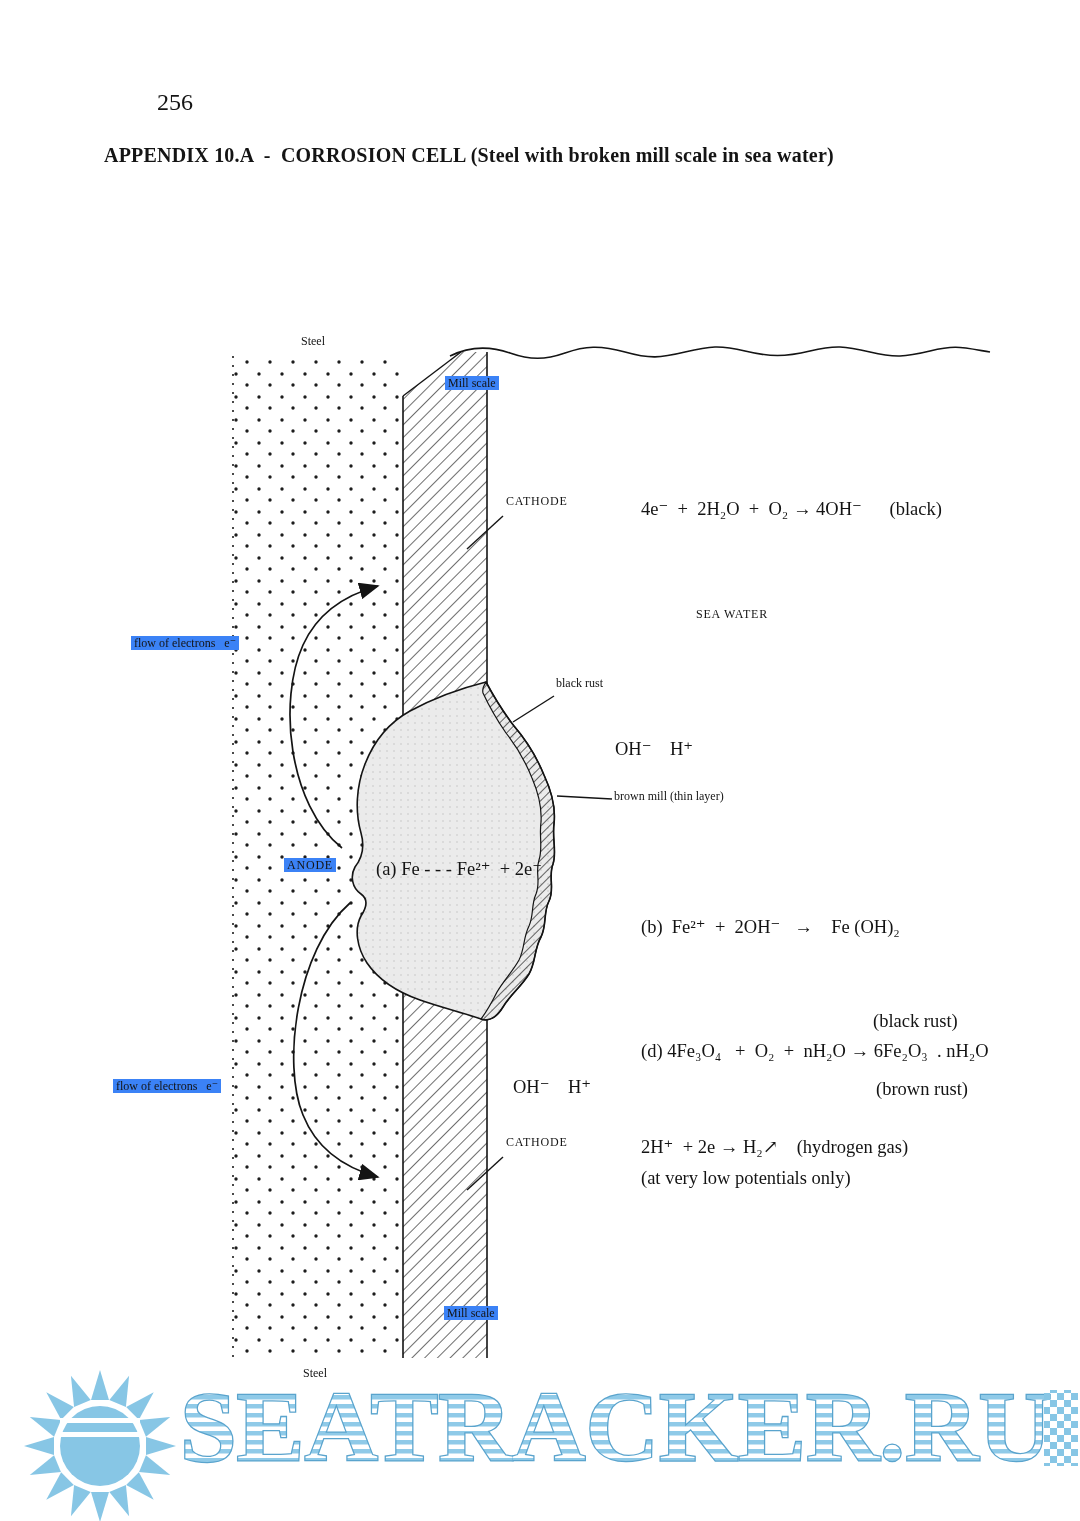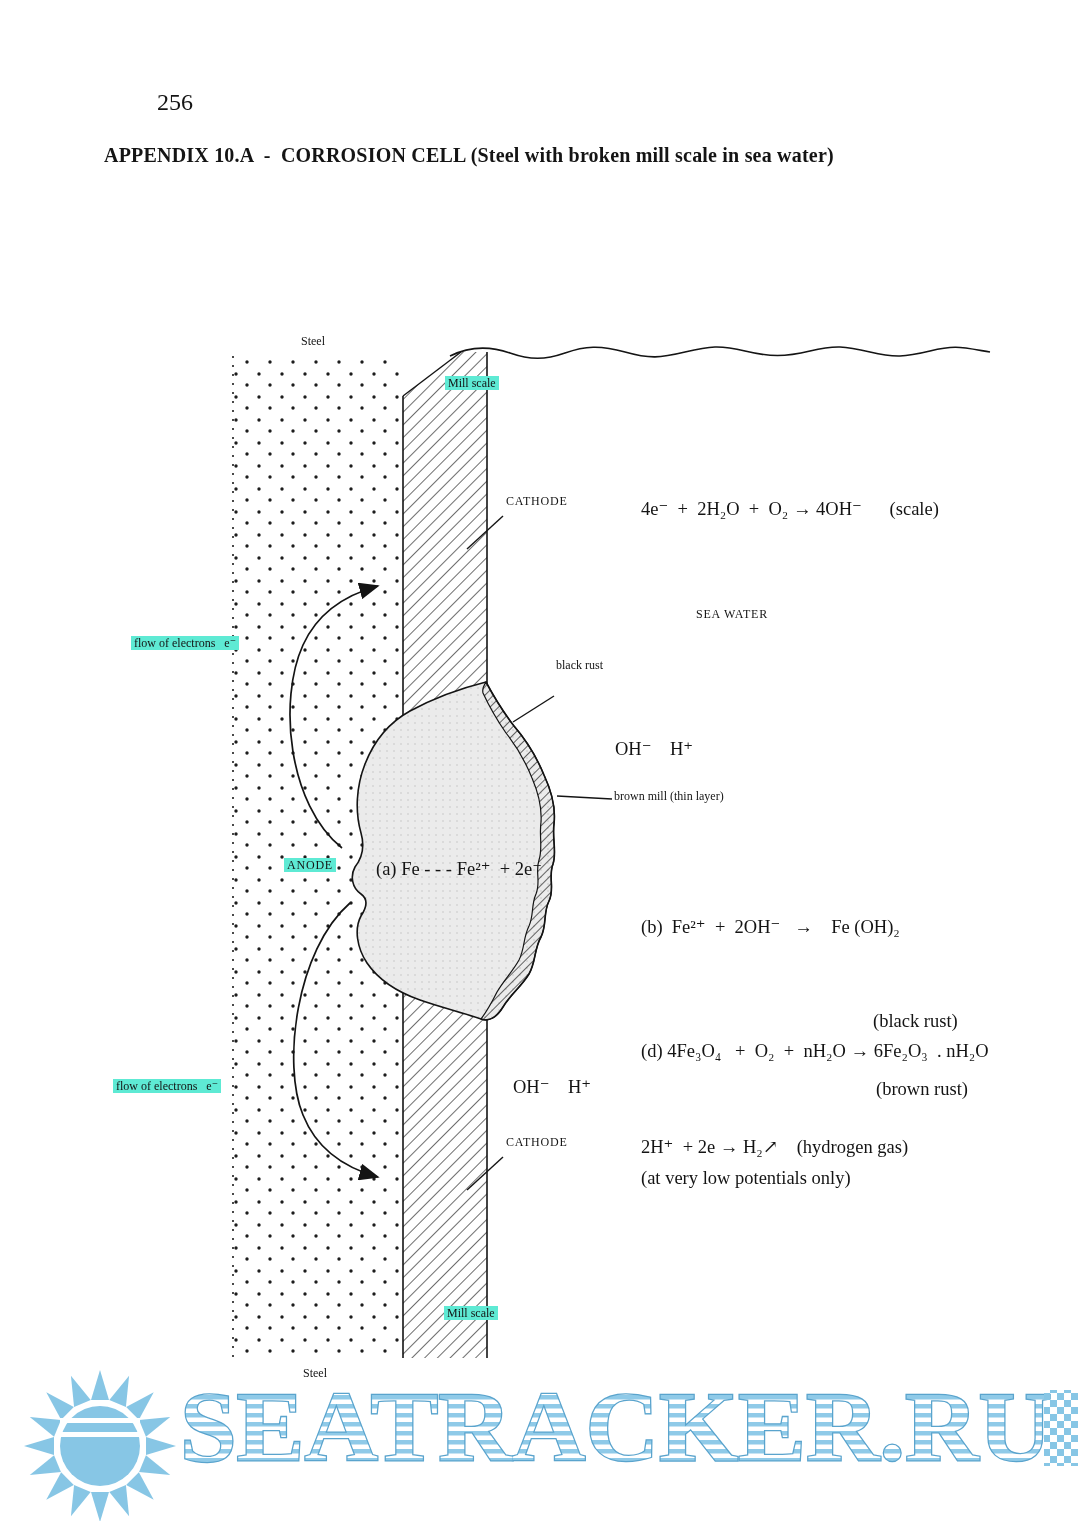--- a/index.html
+++ b/index.html
@@ -1,21 +1,21 @@
 <!DOCTYPE html>
 <html><head>
 <meta charset="utf-8">
 <style>
   html,body{margin:0;padding:0;background:#888;}
   .page{position:relative;width:1080px;height:1521px;background:#ffffff;overflow:hidden;
         font-family:"Liberation Serif","DejaVu Serif",serif;color:#141414;}
   svg.diagram{position:absolute;left:0;top:0;}
   .lbl{position:absolute;white-space:pre;font-size:12px;line-height:1.2;}
   .bold{font-weight:normal;}
-  .bgw{background:#5eead4;padding:0 3px;text-align:right;}
+  .bgw{background:#3b82f6;padding:0 3px;text-align:right;}
   .title{font-size:20px;font-weight:bold;letter-spacing:.2px;text-align:right;}
   .pagenum{font-size:24px;}
   .eq{font-size:18.5px;}
   .caps{letter-spacing:.8px;}
 </style>
 </head>
 <body>
 
 <div class="page">
 
@@ -142,27 +142,27 @@
     </g>
   </svg>
 
   <div class="lbl pagenum" style="left:157px;top:88px">256</div>
   <div class="lbl title" style="left:104px;top:143px">APPENDIX 10.A  -  CORROSION CELL (Steel with broken mill scale in sea water)</div>
 
   <div class="lbl" style="left:301px;top:334px">Steel</div>
   <div class="lbl bgw" style="left:445px;top:376px">Mill scale</div>
 
   <div class="lbl caps" style="left:506px;top:494px">CATHODE</div>
-  <div class="lbl eq" style="left:641px;top:498px">4e⁻  +  2H₂O  +  O₂ → 4OH⁻      (scale)</div>
+  <div class="lbl eq" style="left:641px;top:498px">4e⁻  +  2H₂O  +  O₂ → 4OH⁻      (black)</div>
 
   <div class="lbl bold caps" style="left:696px;top:607px">SEA WATER</div>
 
   <div class="lbl bgw" style="left:131px;top:636px">flow of electrons   e⁻</div>
 
-  <div class="lbl" style="left:556px;top:658px">black rust</div>
+  <div class="lbl" style="left:556px;top:676px">black rust</div>
   <div class="lbl eq" style="left:615px;top:738px">OH⁻    H⁺</div>
   <div class="lbl" style="left:614px;top:789px">brown mill (thin layer)</div>
 
   <div class="lbl bgw caps" style="left:284px;top:858px">ANODE</div>
   <div class="lbl eq" style="left:376px;top:858px">(a) Fe - - - Fe²⁺  + 2e⁻</div>
 
   <div class="lbl eq" style="left:641px;top:916px">(b)  Fe²⁺  +  2OH⁻   →    Fe (OH)₂</div>
   <div class="lbl eq" style="left:873px;top:1010px">(black rust)</div>
   <div class="lbl eq" style="left:641px;top:1040px">(d) 4Fe₃O₄   +  O₂  +  nH₂O → 6Fe₂O₃  . nH₂O</div>
   <div class="lbl eq" style="left:876px;top:1078px">(brown rust)</div>

